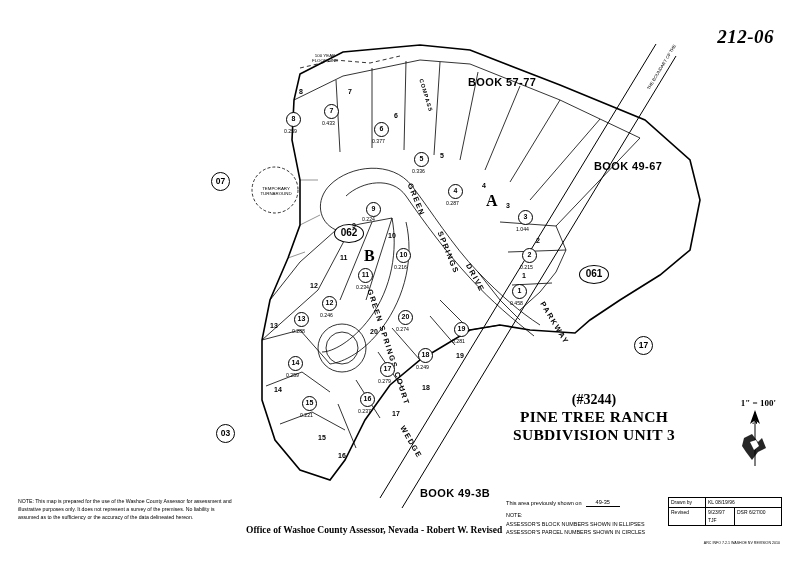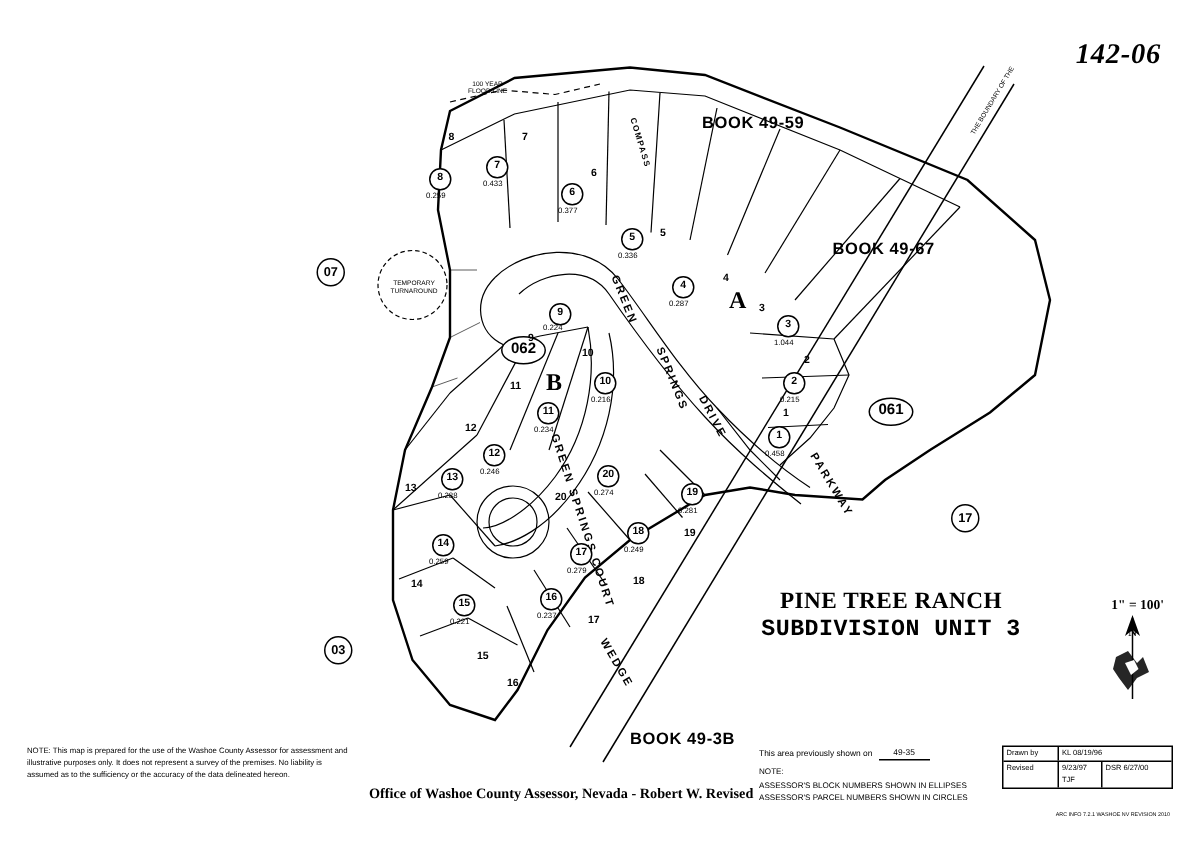--- a/index.html
+++ b/index.html
@@ -111,21 +111,21 @@
     font-size: 14px;
     font-weight: bold;
   }
   #title-l1 {
     font-family: "Liberation Serif", serif;
     font-size: 15.5px;
     font-weight: bold;
     letter-spacing: 0.3px;
   }
   #title-l2 {
-    font-family: Liberation Mono, monospace;
+    font-family: Liberation Serif, serif;
     font-size: 15.5px;
     font-weight: bold;
     letter-spacing: 0.3px;
   }
   #title-l3 {
     font-family: "Liberation Serif", serif;
     font-size: 10.5px;
     font-weight: bold;
   }
 
@@ -220,21 +220,21 @@
     height: 62px;
   }
 
   svg { display: block; }
 </style>
 </head>
 <body>
 
 <div id="page">
 
-  <div class="abs" id="sheet-id">142-06</div>
+  <div class="abs" id="sheet-id">212-06</div>
 
   <svg class="abs" style="left:0;top:0;" width="800" height="565">
     <g fill="none" stroke="#000" stroke-width="1.1">
 
       <path d="M300,74 L343,52 L420,45 L470,50 L560,85 L645,120 L690,160 L700,200
                L690,250 L660,275 L620,300 L590,320 L575,333
                L530,330 L500,325 L470,330
                L420,360 L390,385 L365,420 L345,460 L330,480
                L300,470 L275,440 L262,400 L262,340 L270,300 L288,258
                L300,225 L300,180 L292,140 L294,100 Z" stroke-width="1.6"></path>
@@ -315,22 +315,22 @@
       <path d="M470,330 L500,325"></path>
     </g>
 
     <g fill="none" stroke="#000" stroke-width="0.5" opacity="0.85">
       <path d="M300,225 L320,215"></path>
       <path d="M300,180 L318,180"></path>
       <path d="M288,258 L305,252"></path>
     </g>
   </svg>
 
-  <div class="abs maplabel booklabel" style="left:468px;top:76px;">BOOK 49-59</div>
-  <div class="abs maplabel booklabel" style="left:555px;top:160px;text-align:center;">BOOK 49-67</div>
+  <div class="abs maplabel booklabel" style="left:468px;top:76px;">BOOK 57-77</div>
+  <div class="abs maplabel booklabel" style="left:594px;top:160px;text-align:center;">BOOK 49-67</div>
   <div class="abs maplabel booklabel" style="left:420px;top:487px;">BOOK 49-3B</div>
 
   <div class="abs maplabel tiny" style="left:312px;top:53px;text-align:center;">
     <div>100 YEAR</div>
     <div>FLOOD LINE</div>
   </div>
   <div class="abs maplabel tiny" style="left:252px;top:186px;text-align:center;width:48px;">
     <div>TEMPORARY</div>
     <div>TURNAROUND</div>
   </div>
@@ -429,20 +429,21 @@
   <div class="abs circ" style="left:418px;top:348px;">18</div>
   <div class="abs maplabel tiny2" style="left:416px;top:364px;">0.249</div>
 
   <div class="abs circ" style="left:454px;top:322px;">19</div>
   <div class="abs maplabel tiny2" style="left:452px;top:338px;">0.281</div>
 
   <div class="abs circ" style="left:398px;top:310px;">20</div>
   <div class="abs maplabel tiny2" style="left:396px;top:326px;">0.274</div>
 
   <div class="abs" id="titleblock">
+    <div id="title-num">(#3244)</div>
     <div id="title-l1">PINE TREE RANCH</div>
     <div id="title-l2">SUBDIVISION UNIT 3</div>
   </div>
 
   <div class="abs" id="scale-text">1" = 100'</div>
 
   <div class="abs" id="north-arrow">
     <svg width="46" height="62" viewBox="0 0 46 62">
       <g stroke="#000" fill="none" stroke-width="1">
         <line x1="23" y1="4" x2="23" y2="58"></line>

